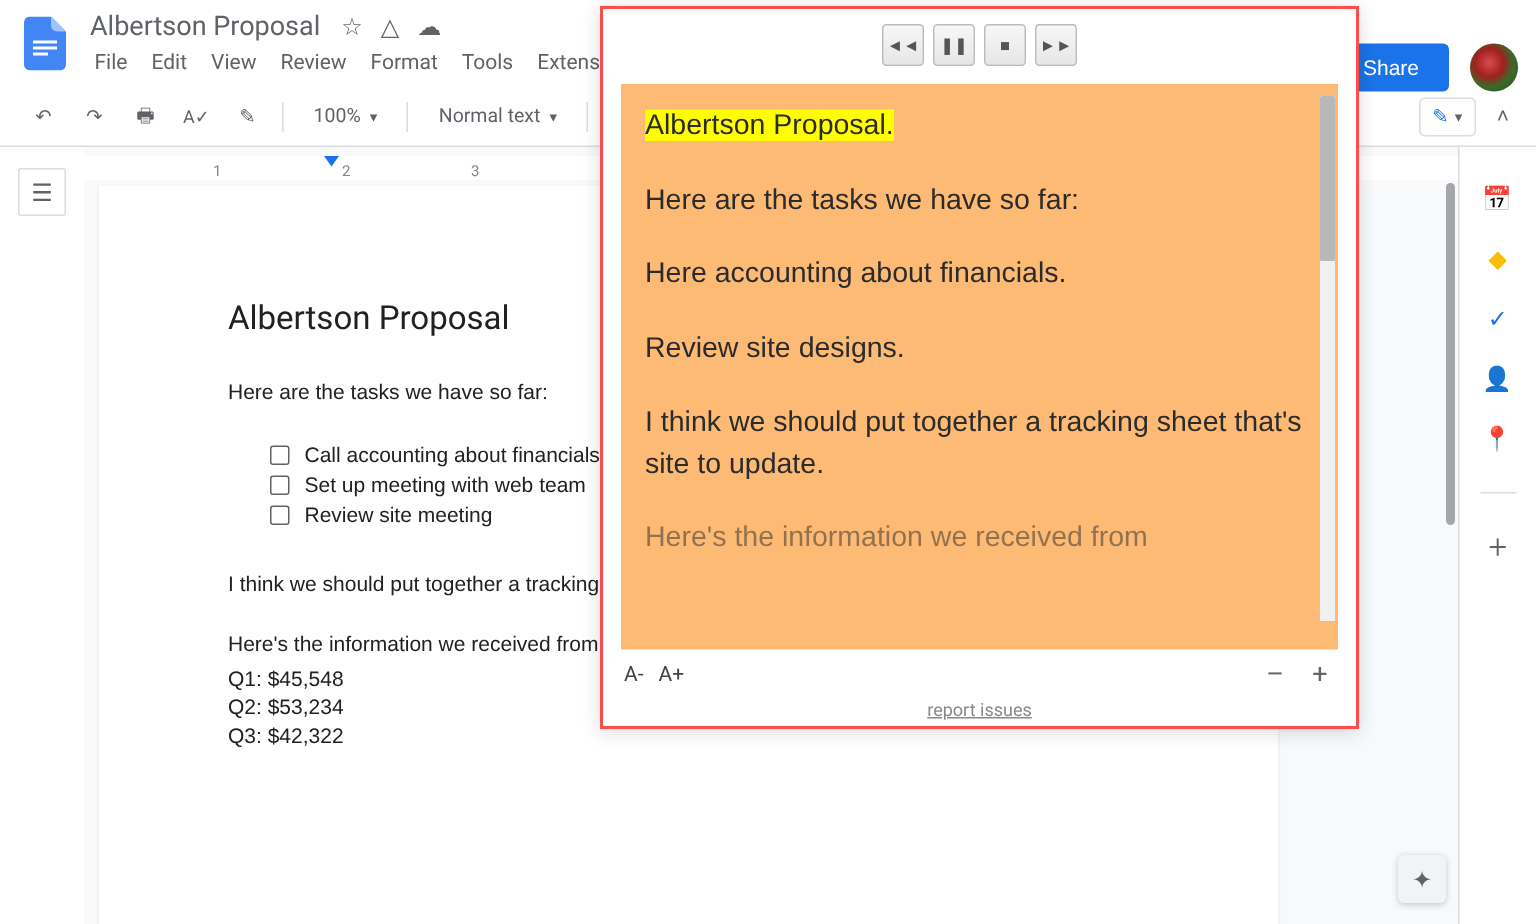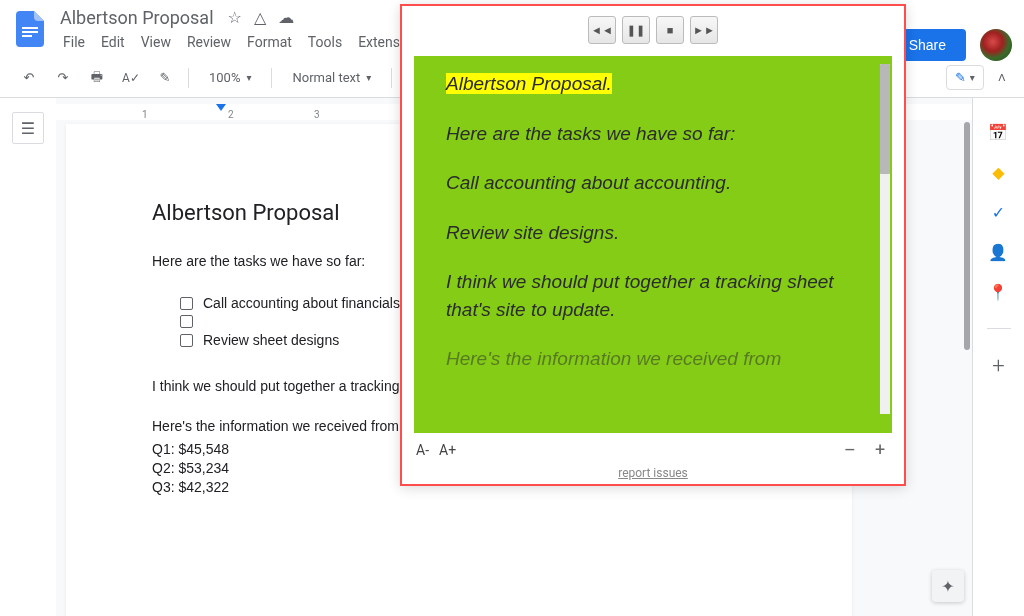--- a/index.html
+++ b/index.html
@@ -54,21 +54,21 @@
 
     
     .right-actions { margin-left:auto; display:flex; gap:14px; align-items:center;}
     .pencil-dd { border:1px solid #dadce0; border-radius:4px; padding:4px 8px; display:flex; align-items:center; gap:4px; color:#1a73e8;}
     .chevup { color:#5f6368; font-size:14px;}
 
     
     .reader-overlay { position:absolute; top:4px; left:400px; width:506px; height:482px; background:#fff; border:2px solid #ff4d4d; box-shadow:0 2px 12px rgba(0,0,0,.15); z-index:50; display:flex; flex-direction:column;}
     .reader-controls { display:flex; justify-content:center; gap:6px; padding:10px 0 12px;}
     .ctrl-btn { width:28px; height:28px; background:linear-gradient(#f7f7f7,#e6e6e6); border:1px solid #bbb; border-radius:3px; display:flex; align-items:center; justify-content:center; font-size:11px; color:#555; cursor:pointer;}
-    .reader-body { flex:1; background:#84cc16; margin: 0 12px; padding: 14px 16px 4px 32px; overflow:auto; font-family:'Segoe UI',Arial,sans-serif; font-size:19px; line-height:1.45; color:#2b2b2b; position:relative;font-style:italic;}
+    .reader-body { flex:1; background:#fdba74; margin: 0 12px; padding: 14px 16px 4px 16px; overflow:auto; font-family:'Segoe UI',Arial,sans-serif; font-size:19px; line-height:1.45; color:#2b2b2b; position:relative;}
     .reader-body .highlight { background:#ffff00;}
     .reader-body p { margin-bottom: 22px;}
     .reader-scrollbar { position:absolute; right:14px; top:58px; width:10px; height:350px; background:#f0f0f0;}
     .reader-thumb { position:absolute; right:14px; top:58px; width:10px; height:110px; background:#b8b8b8; border-radius:1px;}
     .reader-footer { display:flex; align-items:center; padding:6px 14px; font-size:14px; color:#444; gap:10px;}
     .reader-footer .grow { flex:1;}
     .reader-footer .zoom { font-size:18px; color:#666; cursor:pointer; width:20px; text-align:center;}
     .reader-issues { text-align:center; font-size:12px; color:#888; text-decoration:underline; padding-bottom:4px; cursor:pointer;}
 
     
@@ -161,24 +161,25 @@
     <div class="page">
       <div class="doc-h1">Albertson Proposal</div>
       <div class="doc-p">Here are the tasks we have so far:</div>
       <div class="checklist">
         <div class="check-item">
             <span class="box"></span>
             <span>Call accounting about financials</span>
           </div>
         <div class="check-item">
             <span class="box"></span>
+            <span>Set up meeting with web team</span>
           </div>
         <div class="check-item">
             <span class="box"></span>
-            <span>Review sheet designs</span>
+            <span>Review site meeting</span>
           </div>
       </div>
       <div class="doc-p" style="margin-top:30px">I think we should put together a tracking sh</div>
       <div class="doc-p" style="margin-top:24px; margin-bottom:6px">Here's the information we received from Ac</div>
       <div class="doc-line">Q1: $45,548</div>
       <div class="doc-line">Q2: $53,234</div>
       <div class="doc-line">Q3: $42,322</div>
     </div>
   </div>
 
@@ -206,21 +207,21 @@
     <div class="ctrl-btn">
         <span>■</span>
       </div>
     <div class="ctrl-btn">
         <span>►►</span>
       </div>
   </div>
   <div class="reader-body">
     <p><span class="highlight">Albertson Proposal.</span></p>
     <p>Here are the tasks we have so far:</p>
-    <p>Call accounting about accounting.</p>
+    <p>Here accounting about financials.</p>
     <p>Review site designs.</p>
     <p>I think we should put together a tracking sheet that's site to update.</p>
     <p style="margin-bottom:0; opacity:.5">Here's the information we received from</p>
   </div>
   <div class="reader-scrollbar"></div>
   <div class="reader-thumb"></div>
   <div class="reader-footer">
     <span style="cursor:pointer">A-</span>
     <span style="cursor:pointer">A+</span>
     <span class="grow"></span>

